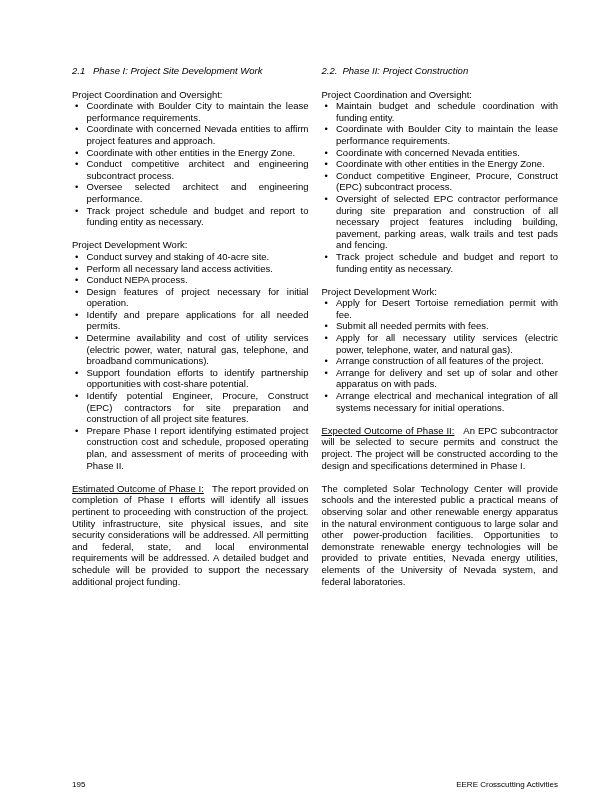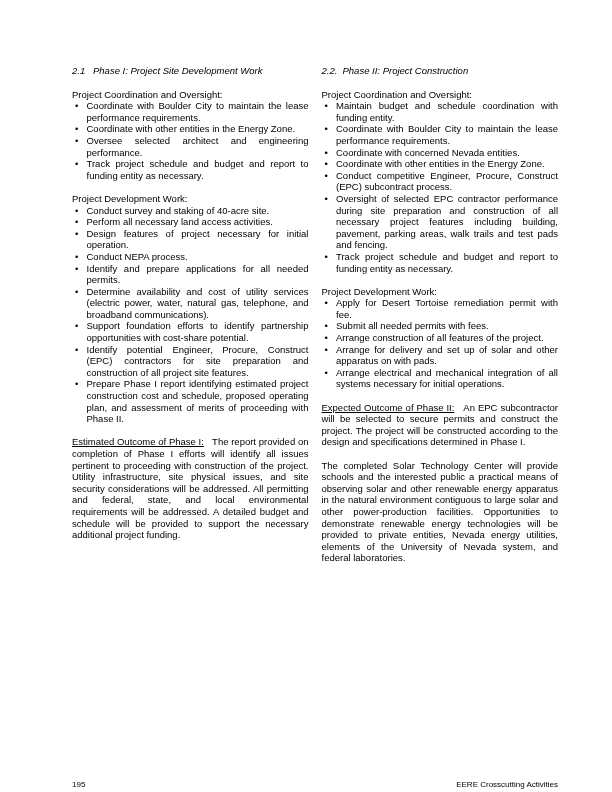--- a/index.html
+++ b/index.html
@@ -93,30 +93,32 @@
 </head>
 <body>
 
 <div class="page">
   <div class="content">
     <div class="column">
         <div class="heading"><span class="heading-num">2.1</span><span class="heading-title">Phase I: Project Site Development Work</span></div>
         <p class="label">Project Coordination and Oversight:</p>
         <ul class="bullets">
           <li class="bullet-item">Coordinate with Boulder City to maintain the lease performance requirements.</li>
+          <li class="bullet-item">Coordinate with concerned Nevada entities to affirm project features and approach.</li>
           <li class="bullet-item">Coordinate with other entities in the Energy Zone.</li>
+          <li class="bullet-item">Conduct competitive architect and engineering subcontract process.</li>
           <li class="bullet-item">Oversee selected architect and engineering performance.</li>
           <li class="bullet-item">Track project schedule and budget and report to funding entity as necessary.</li>
         </ul>
         <p class="label">Project Development Work:</p>
         <ul class="bullets">
           <li class="bullet-item">Conduct survey and staking of 40-acre site.</li>
           <li class="bullet-item">Perform all necessary land access activities.</li>
+          <li class="bullet-item">Conduct NEPA process.</li>
           <li class="bullet-item">Design features of project necessary for initial operation.</li>
-          <li class="bullet-item">Conduct NEPA process.</li>
           <li class="bullet-item">Identify and prepare applications for all needed permits.</li>
           <li class="bullet-item">Determine availability and cost of utility services (electric power, water, natural gas, telephone, and broadband communications).</li>
           <li class="bullet-item">Support foundation efforts to identify partnership opportunities with cost-share potential.</li>
           <li class="bullet-item">Identify potential Engineer, Procure, Construct (EPC) contractors for site preparation and construction of all project site features.</li>
           <li class="bullet-item">Prepare Phase I report identifying estimated project construction cost and schedule, proposed operating plan, and assessment of merits of proceeding with Phase II.</li>
         </ul>
         <p class="para"><span class="lead">Estimated Outcome of Phase I:</span>&nbsp; &nbsp;The report provided on completion of Phase I efforts will identify all issues pertinent to proceeding with construction of the project. Utility infrastructure, site physical issues, and site security considerations will be addressed. All permitting and federal, state, and local environmental requirements will be addressed. A detailed budget and schedule will be provided to support the necessary additional project funding.</p>
       </div>
     <div class="column">
         <div class="heading"><span class="heading-num">2.2.</span><span class="heading-title">Phase II: Project Construction</span></div>
@@ -127,20 +129,21 @@
           <li class="bullet-item">Coordinate with concerned Nevada entities.</li>
           <li class="bullet-item">Coordinate with other entities in the Energy Zone.</li>
           <li class="bullet-item">Conduct competitive Engineer, Procure, Construct (EPC) subcontract process.</li>
           <li class="bullet-item">Oversight of selected EPC contractor performance during site preparation and construction of all necessary project features including building, pavement, parking areas, walk trails and test pads and fencing.</li>
           <li class="bullet-item">Track project schedule and budget and report to funding entity as necessary.</li>
         </ul>
         <p class="label">Project Development Work:</p>
         <ul class="bullets">
           <li class="bullet-item">Apply for Desert Tortoise remediation permit with fee.</li>
           <li class="bullet-item">Submit all needed permits with fees.</li>
+          <li class="bullet-item">Apply for all necessary utility services (electric power, telephone, water, and natural gas).</li>
           <li class="bullet-item">Arrange construction of all features of the project.</li>
           <li class="bullet-item">Arrange for delivery and set up of solar and other apparatus on with pads.</li>
           <li class="bullet-item">Arrange electrical and mechanical integration of all systems necessary for initial operations.</li>
         </ul>
         <p class="para"><span class="lead">Expected Outcome of Phase II:</span>&nbsp; &nbsp;An EPC subcontractor will be selected to secure permits and construct the project. The project will be constructed according to the design and specifications determined in Phase I.</p>
         <p class="para">The completed Solar Technology Center will provide schools and the interested public a practical means of observing solar and other renewable energy apparatus in the natural environment contiguous to large solar and other power-production facilities. Opportunities to demonstrate renewable energy technologies will be provided to private entities, Nevada energy utilities, elements of the University of Nevada system, and federal laboratories.</p>
       </div>
   </div>
   <div class="footer">
     <span class="page-number">195</span>

